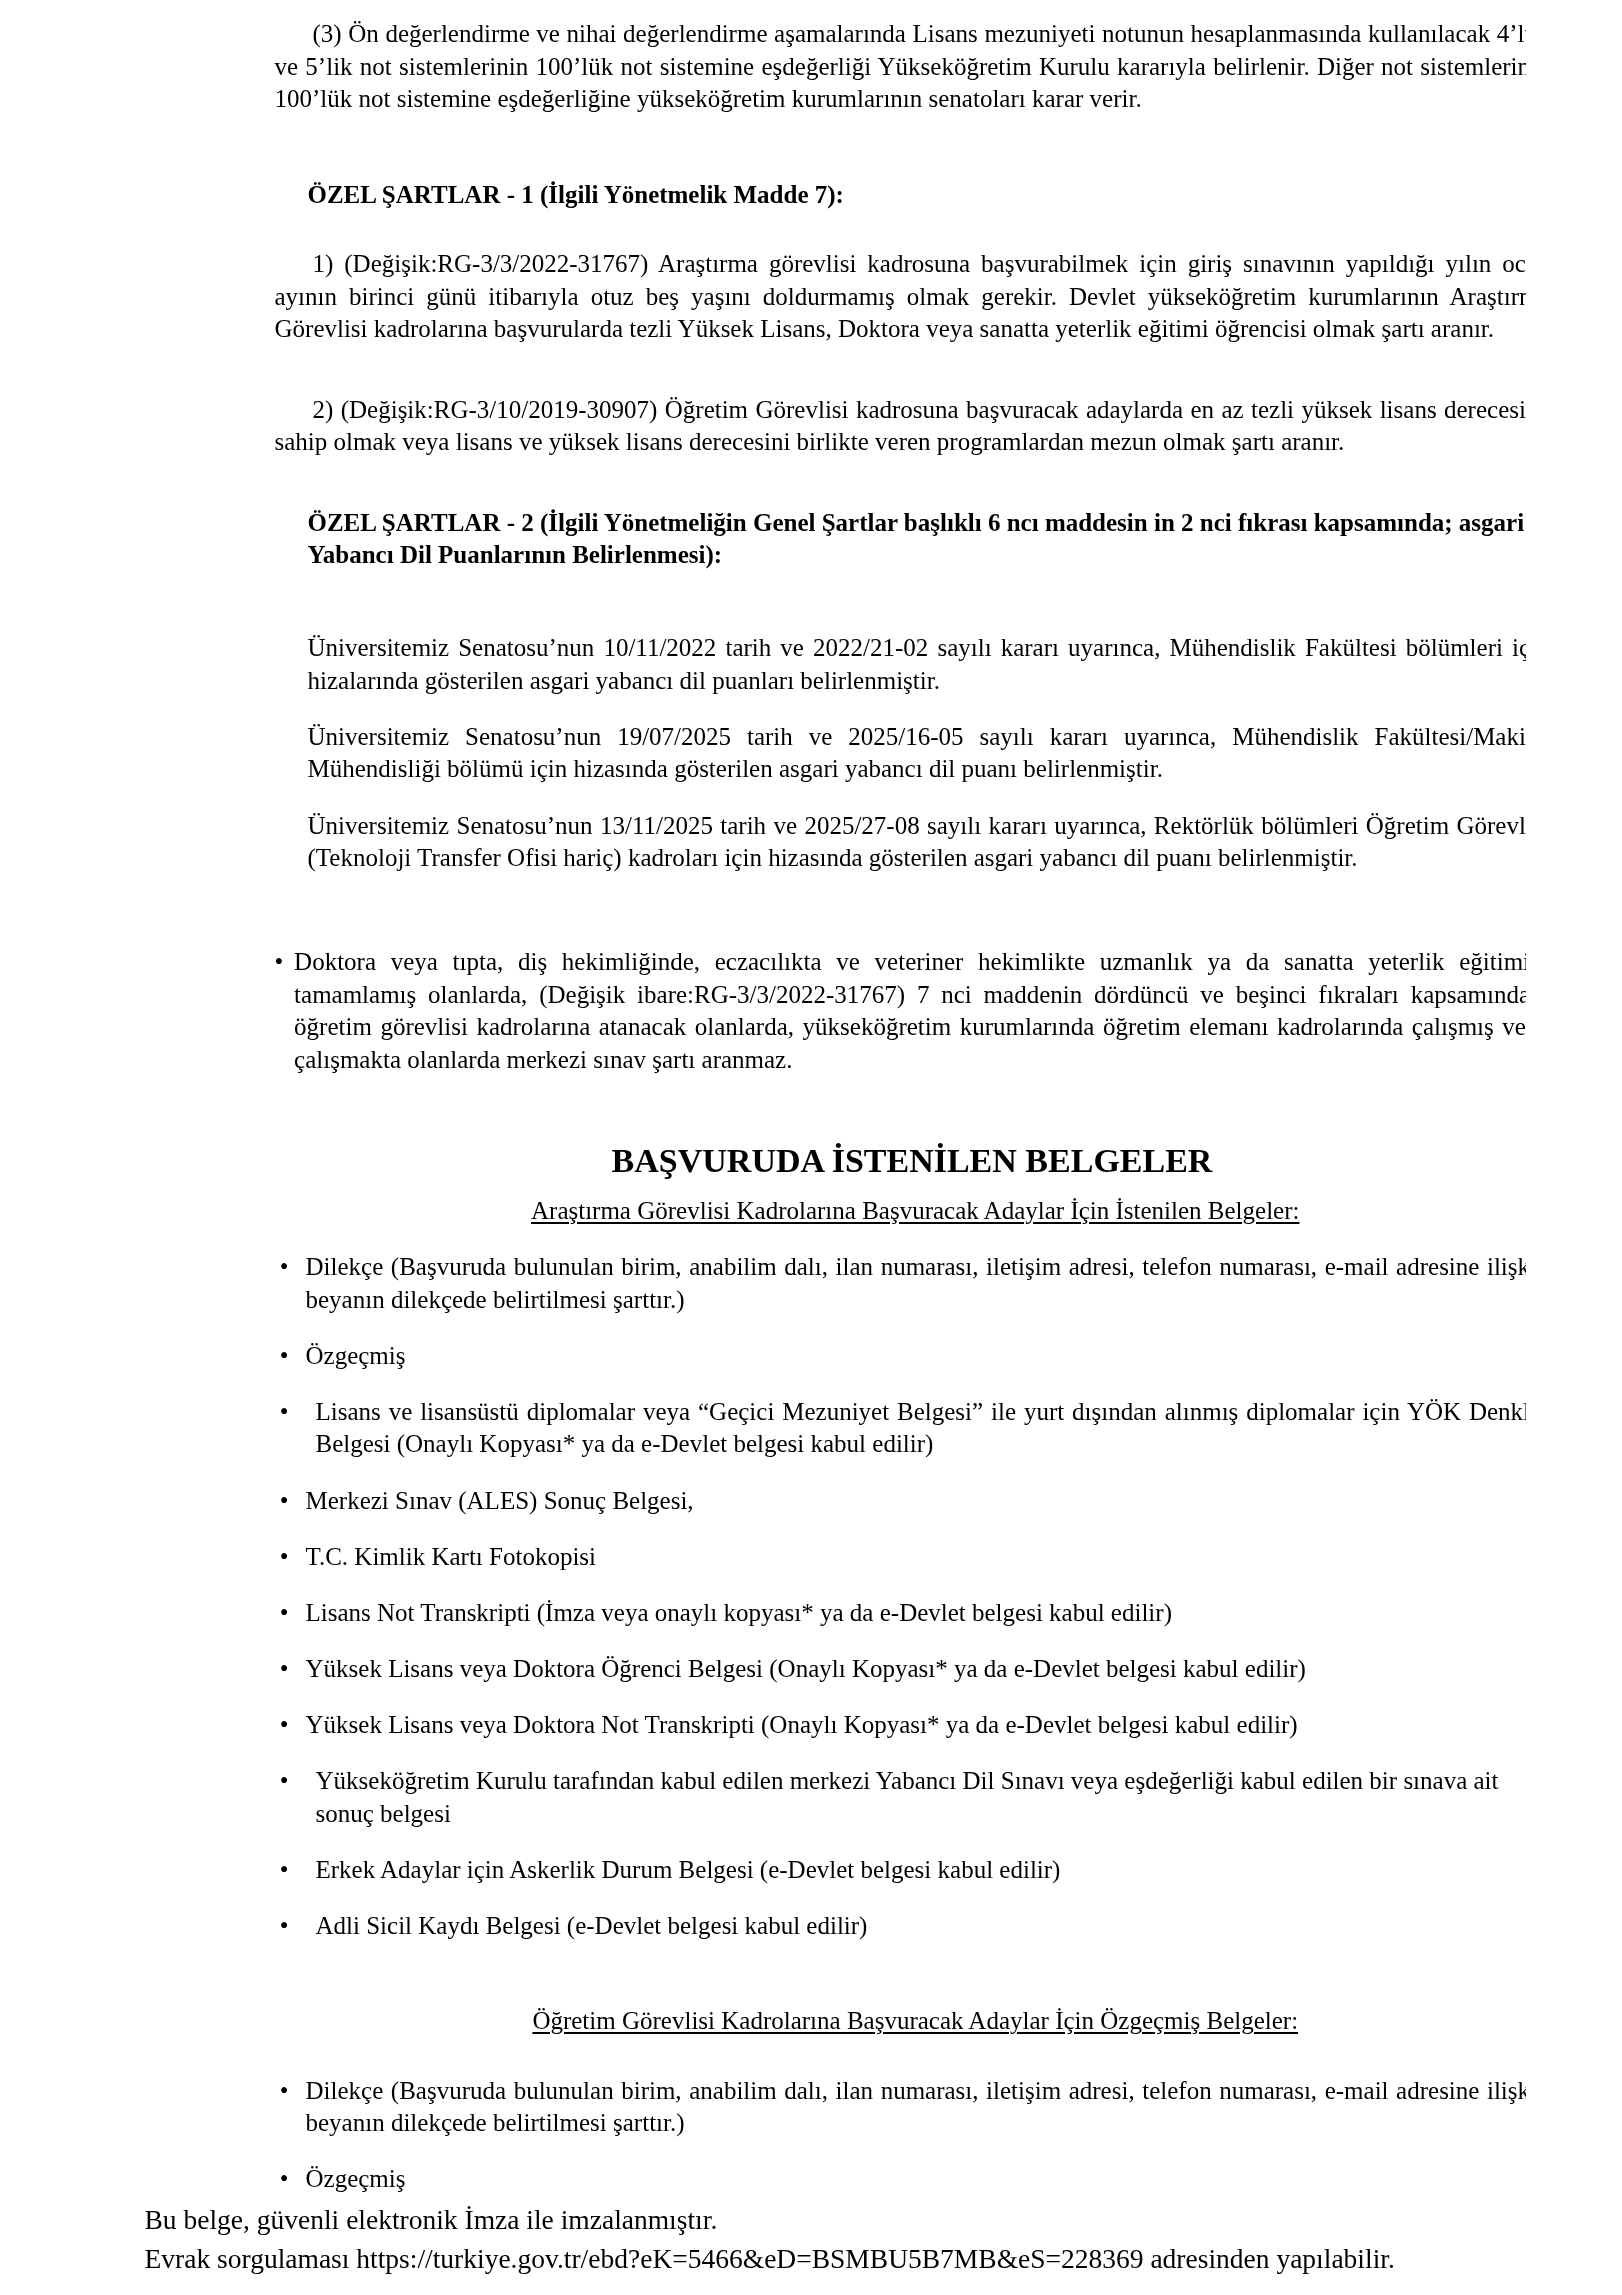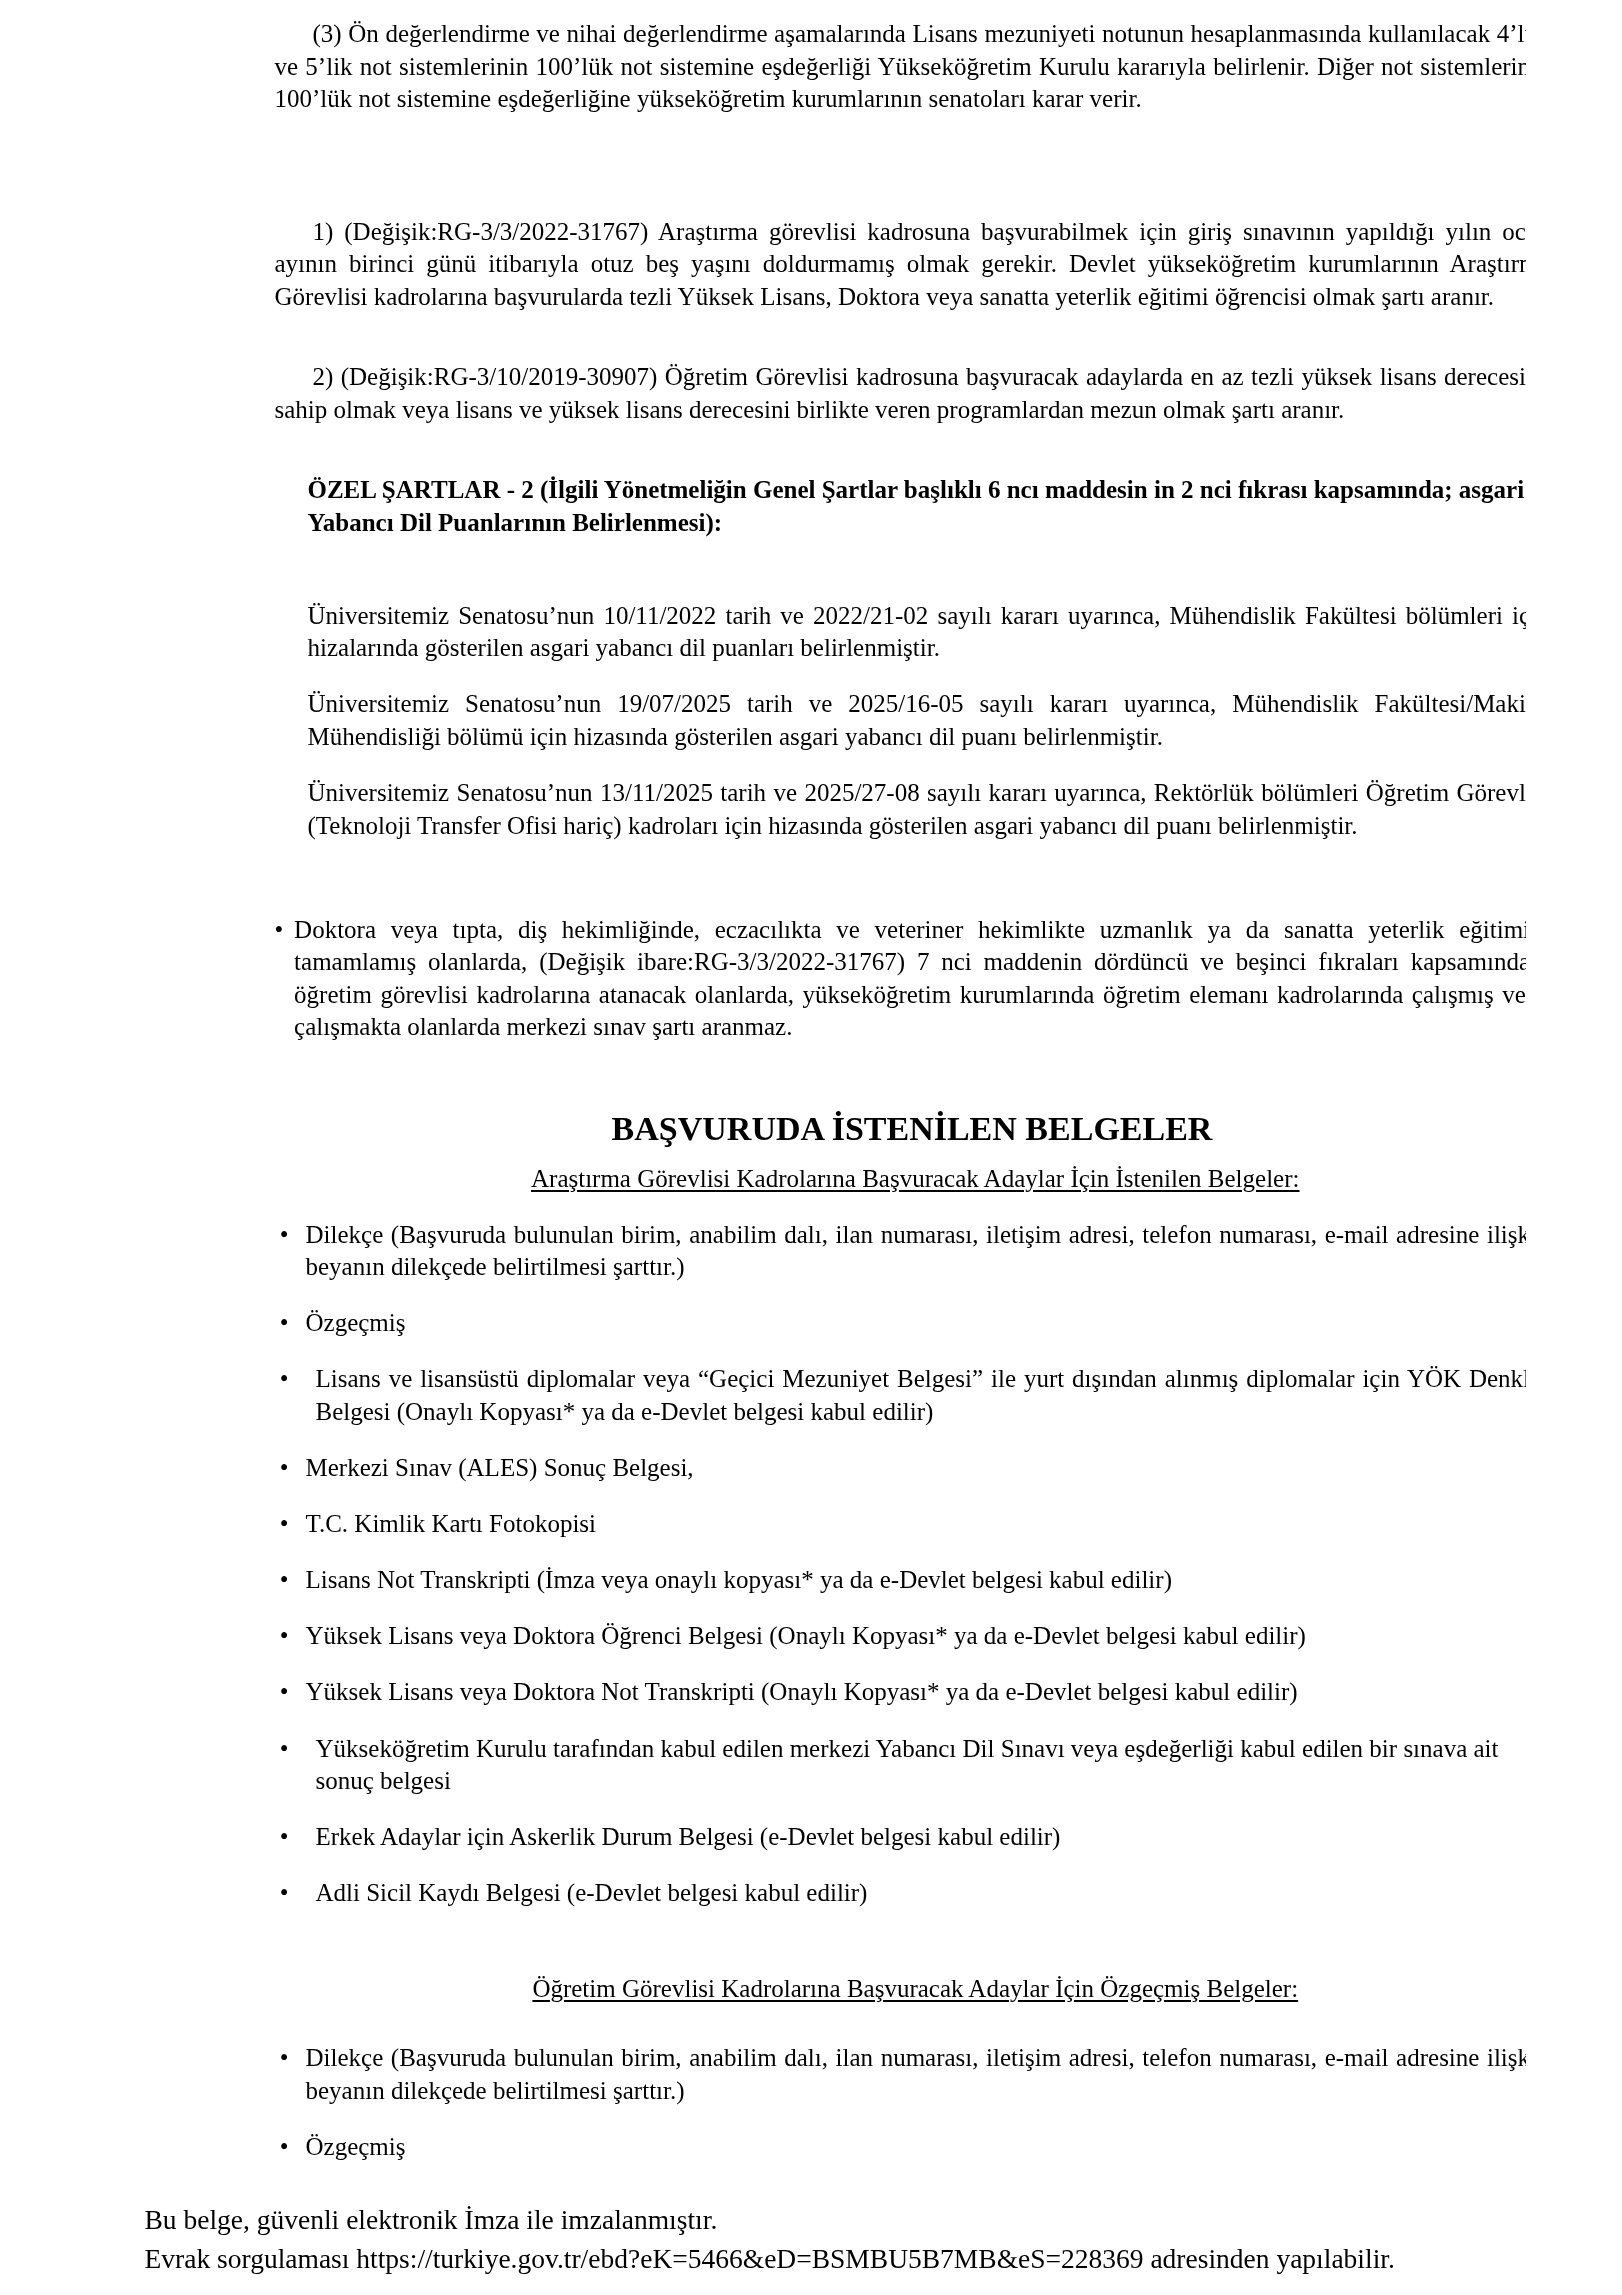--- a/index.html
+++ b/index.html
@@ -143,20 +143,21 @@
 <body>
 
 <div class="page">
 
   <div class="content">
 
     <p class="para indent-sm">(3) Ön değerlendirme ve nihai değerlendirme aşamalarında Lisans mezuniyeti notunun hesaplanmasında kullanılacak 4’lük ve 5’lik not sistemlerinin 100’lük not sistemine eşdeğerliği Yükseköğretim Kurulu kararıyla belirlenir. Diğer not sistemlerinin 100’lük not sistemine eşdeğerliğine yükseköğretim kurumlarının senatoları karar verir.</p>
 
     <div class="gap-xl"></div>
 
+    <p class="heading pad-left">ÖZEL ŞARTLAR - 1 (İlgili Yönetmelik Madde 7):</p>
 
     <div class="gap-md"></div>
 
     <p class="para indent-sm">1) (Değişik:RG-3/3/2022-31767) Araştırma görevlisi kadrosuna başvurabilmek için giriş sınavının yapıldığı  yılın ocak ayının birinci günü itibarıyla otuz beş yaşını doldurmamış olmak gerekir. Devlet yükseköğretim kurumlarının Araştırma Görevlisi kadrolarına başvurularda tezli Yüksek Lisans, Doktora veya sanatta yeterlik eğitimi öğrencisi olmak şartı aranır.</p>
 
     <div class="gap-lg"></div>
 
     <p class="para indent-sm">2) (Değişik:RG-3/10/2019-30907) Öğretim Görevlisi kadrosuna başvuracak adaylarda en az tezli yüksek lisans derecesine sahip olmak veya lisans ve yüksek lisans derecesini birlikte veren programlardan mezun olmak şartı aranır.</p>
 
     <div class="gap-lg"></div>

